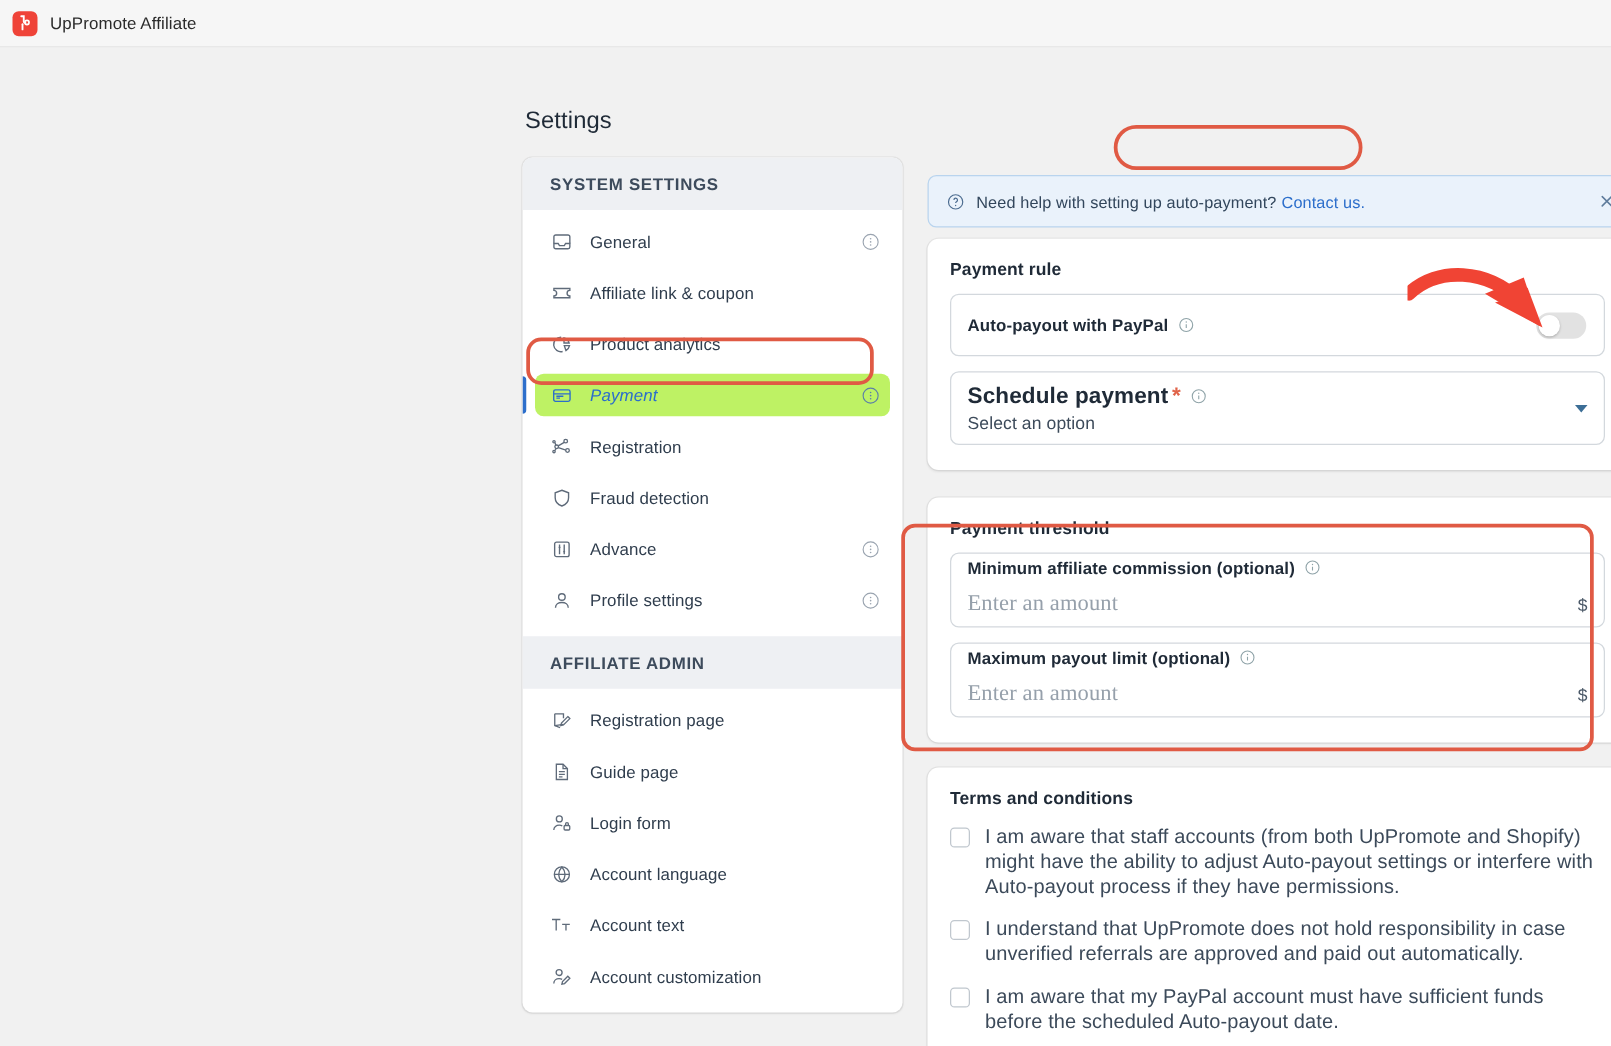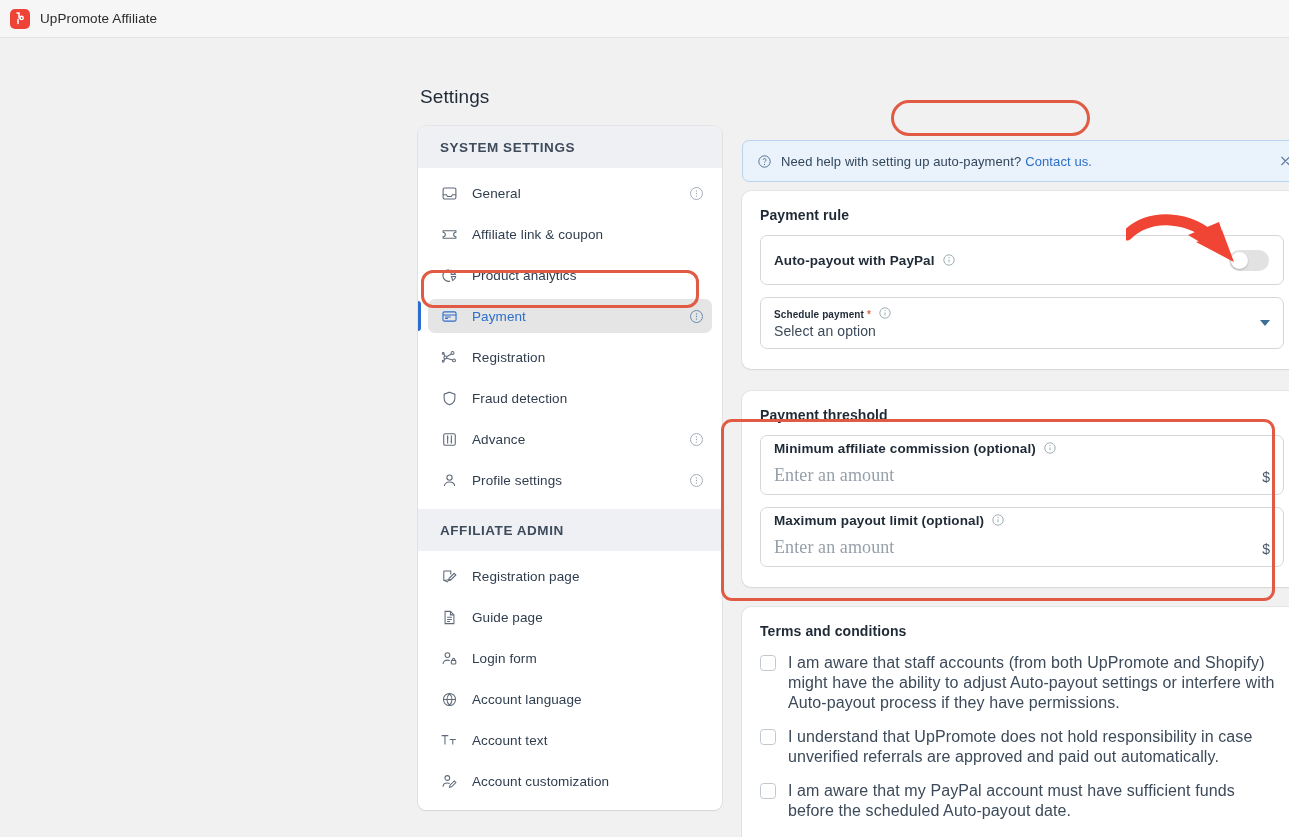--- a/index.html
+++ b/index.html
@@ -84,21 +84,21 @@
   .side-item .ic {
     width: 22px; height: 22px; flex: none;
     display: flex; align-items: center; justify-content: center;
     color: #5f6b7a; margin-right: 12px;
   }
   .side-item .lbl {
     font-size: 13.5px; color: #2f3d4d; letter-spacing: .1px;
     white-space: nowrap;
   }
   .side-item .dots { margin-left: auto; color: #9aa4b0; display:flex; }
-  .side-item.active { background: #e5e5e5; }
+  .side-item.active { background: #bef264; font-style: italic; }
   .side-item.active .lbl { color: #2c6ecb; }
   .side-item.active .ic { color: #2c6ecb; }
   .side-item.active .dots { color: #5b7fa8; }
   .active-rail {
     position: absolute; left: 0; width: 3px; height: 30px;
     background: #2c6ecb; border-radius: 0 3px 3px 0;
   }
 
   
   .main { width: 560px; flex: none; }
@@ -178,21 +178,21 @@
     background: #e2e2e2; position: relative; cursor: pointer; flex: none;
   }
   .toggle .knob {
     position: absolute; left: 2px; top: 2px;
     width: 17px; height: 17px; border-radius: 50%;
     background: #fff; box-shadow: 0 1px 2px rgba(0,0,0,.22);
   }
 
   .select-field { padding: 8px 34px 9px 13px; cursor: pointer; }
   .select-field .flabel {
-    font-size: 10px; font-weight: 700; color: #1f2a37; letter-spacing: .1px;
+    font-size: 18px; font-weight: 700; color: #1f2a37; letter-spacing: .1px;
     display: block;
   }
   .select-field .value {
     font-size: 14px; color: #3c4a5a; margin-top: 3px; letter-spacing: .1px;
   }
   .caret {
     position: absolute; right: 13px; top: 50%; transform: translateY(-50%);
     width: 0; height: 0;
     border-left: 5px solid transparent;
     border-right: 5px solid transparent;

